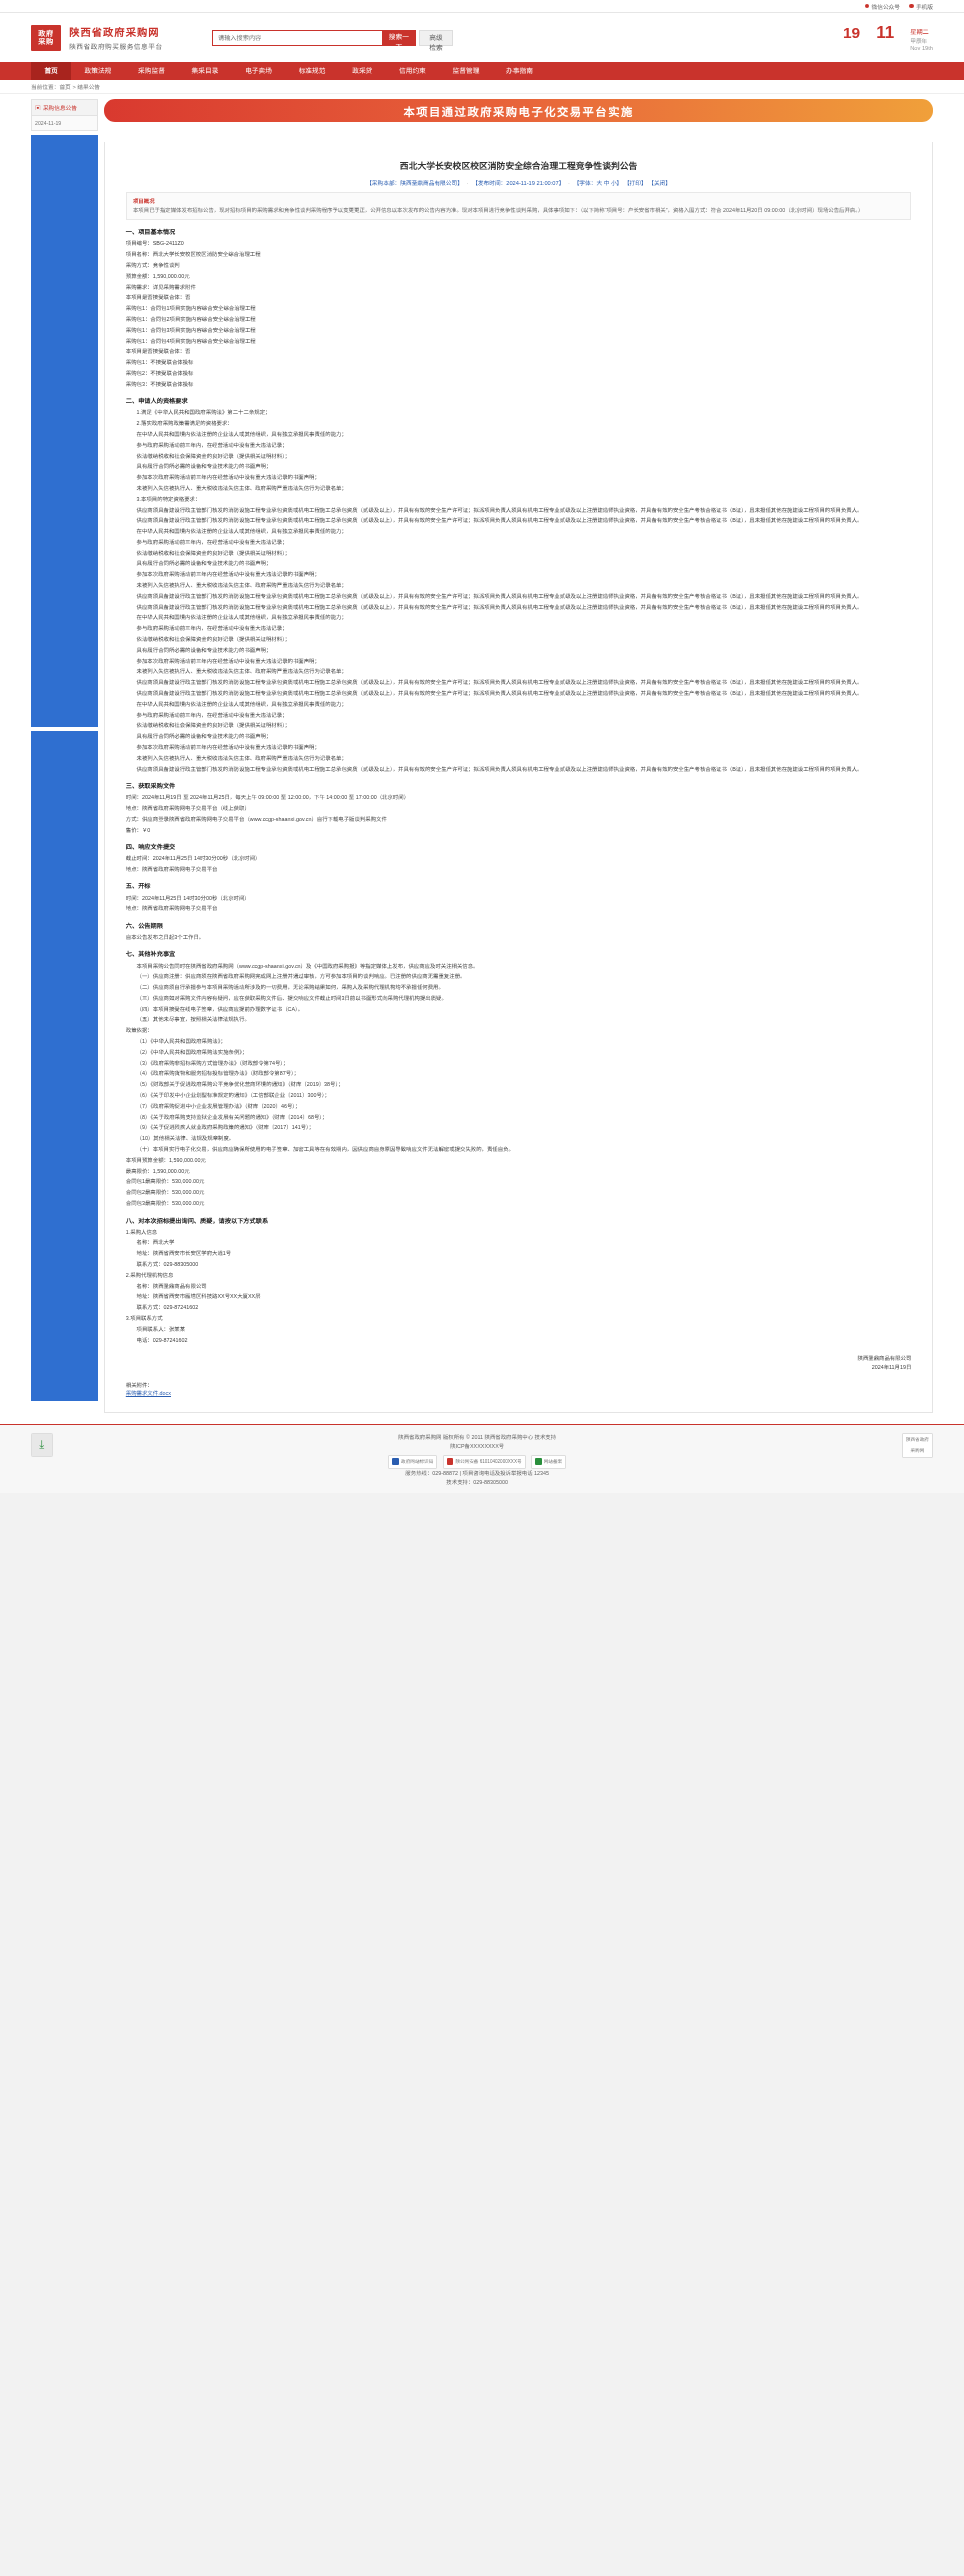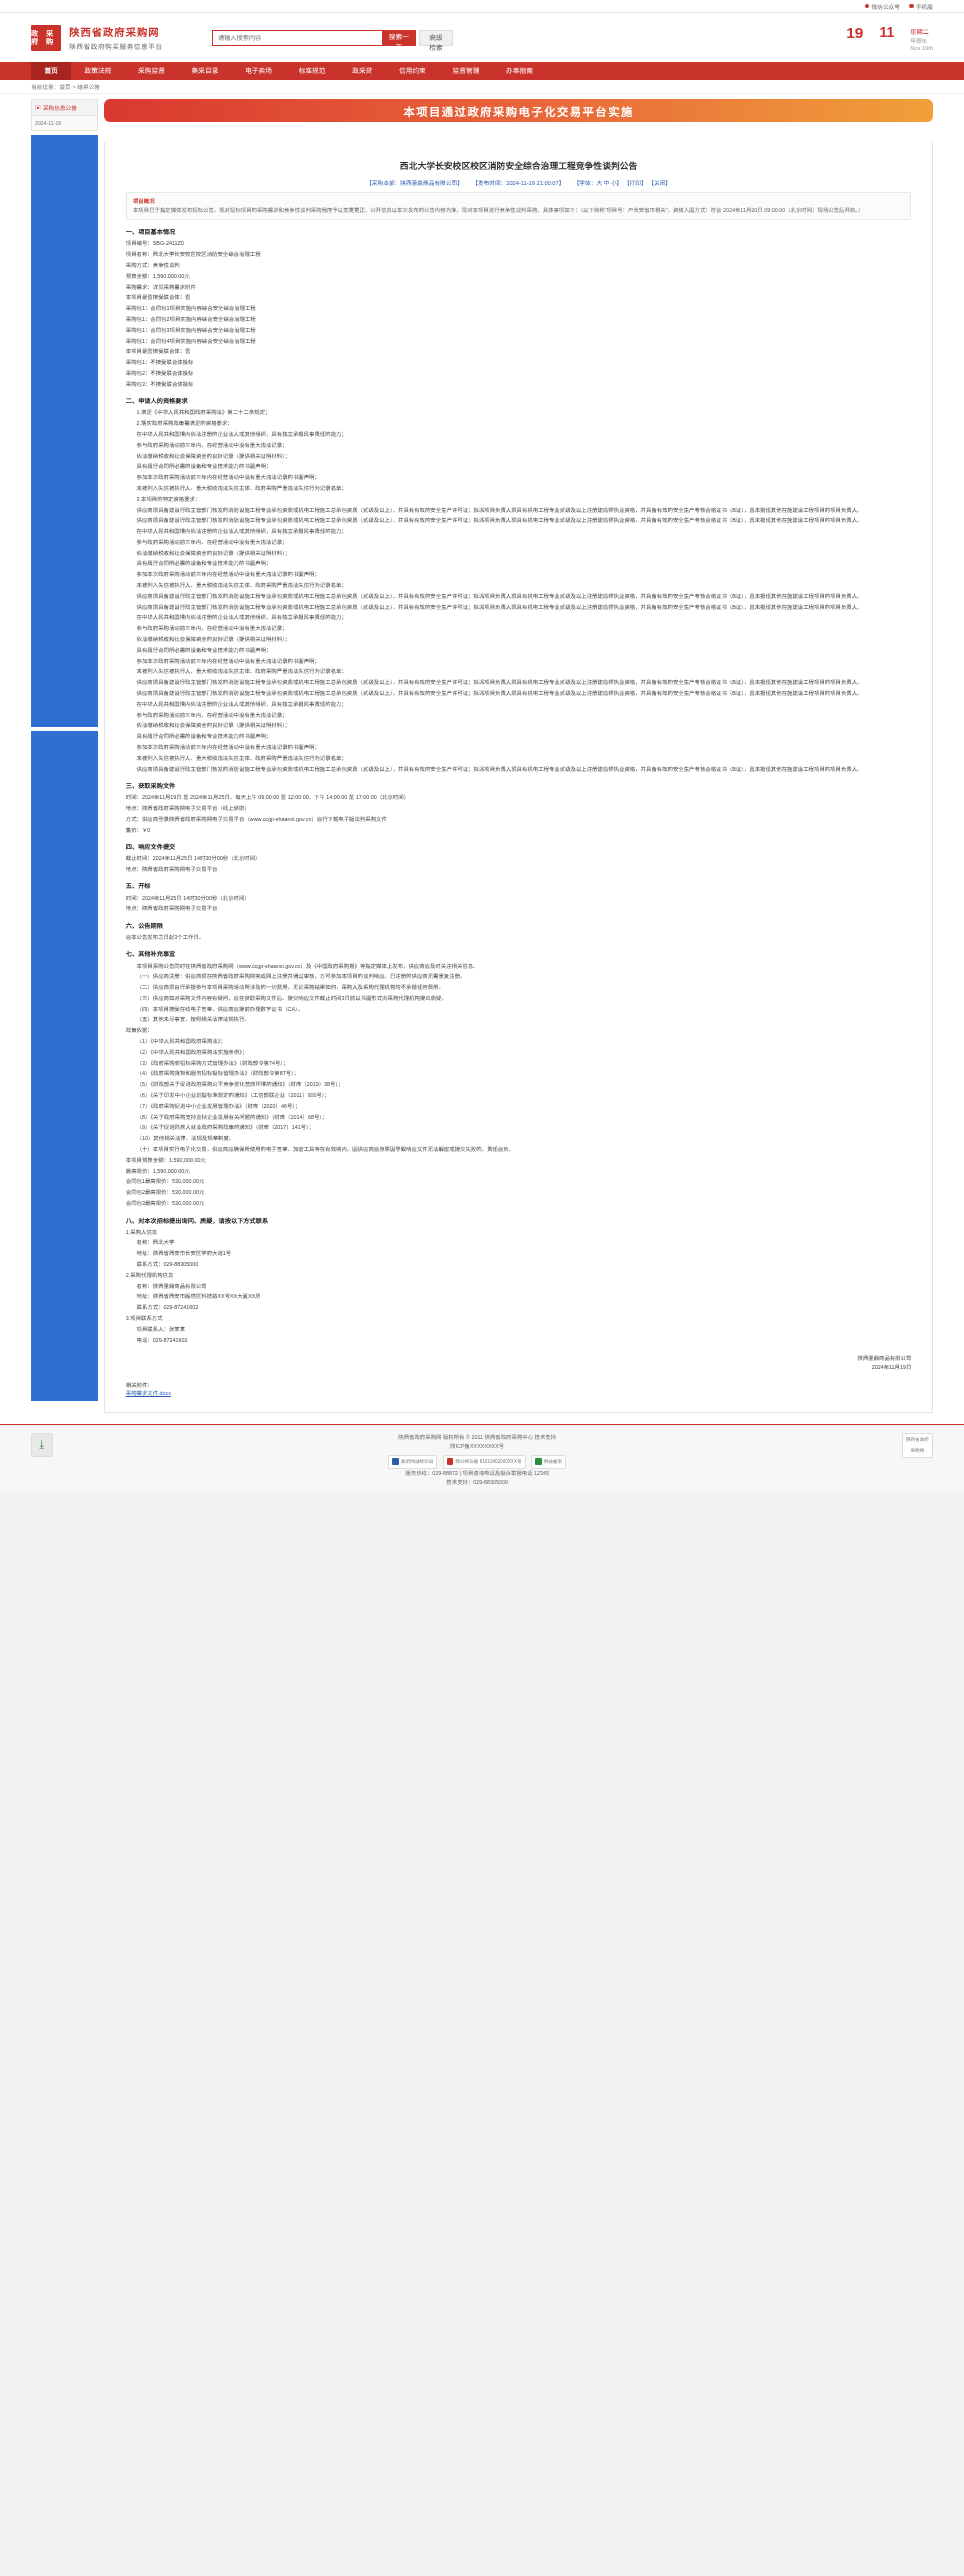--- a/index.html
+++ b/index.html
@@ -21,21 +21,21 @@
   }
   .topbar span { margin-left:9.3px; display:flex; align-items:center; gap:2.1px;}
   .topbar .dot { width:4.6px; height:4.6px; border-radius:50%; background:#c9332c; display:inline-block;}
 
   .header {
     background:#fff; height:49px; display:flex; align-items:center;
     padding:0 31px; gap:8.2px;
   }
   .logo-badge {
     width:30px; height:26px; background:#c9332c; color:#fff;
-    display:flex; align-items:center; justify-content:center;
+    display:flex; flex-direction:column; align-items:center; justify-content:center;
     font-size:7.2px; line-height:7.7px; font-weight:bold; border-radius:1px; letter-spacing:0.5px;
   }
   .logo-text { display:flex; flex-direction:column; gap:2.1px;}
   .logo-text .l1 { font-size:10.3px; color:#c9332c; letter-spacing:1px; font-weight:bold;}
   .logo-text .l2 { font-size:6.7px; color:#666; letter-spacing:0.5px;}
 
   .searchwrap { margin-left:41px; display:flex; align-items:center; }
   .search-input {
     width:170px; height:15.5px; border:0.5px solid #c9332c; border-right:none;
     padding:0 5.2px; font-size:6.2px; outline:none; color:#999;
@@ -77,21 +77,21 @@
   }
   .side-card .bd { padding:3.1px; font-size:5.2px; color:#777; line-height:8.2px;}
   .side-blue { margin-top:4.1px; height:592px; background:#2f6fd0; }
   .side-blue2 { margin-top:4.1px; height:670px; background:#2f6fd0; }
 
   .content-col { flex:1; min-width:0; }
 
   .banner {
     height:23px; background:linear-gradient(90deg,#d9392f 0%, #e8643a 50%, #f0a03a 100%);
     color:#fff; font-size:11.3px; font-weight:bold; display:flex; align-items:center;
-    justify-content:center; letter-spacing:1.5px; border-radius:6px;
+    justify-content:center; letter-spacing:1.5px; border-radius:11px;
   }
 
   .doc { border:0.5px solid #e4e4e4; border-top:none; padding:9.3px 20.6px 15.5px 20.6px;margin-top:20px; }
   .doc h1 {
     text-align:center; font-size:8.8px; color:#333; margin:7.2px 0 6.2px 0; font-weight:bold;
   }
   .doc .meta {
     text-align:center; font-size:5.7px; color:#2a5db0; margin-bottom:5.2px;
   }
   .doc .meta .sep { color:#999; margin:0 2.1px;}
@@ -156,21 +156,21 @@
     </div>
 
     <div class="searchwrap">
       <input class="search-input" placeholder="请输入搜索内容" style="">
       <button class="search-btn">搜索一下</button>
       <button class="search-btn2">高级检索</button>
     </div>
 
     <div class="datebox">
       <div class="dnum">19</div>
-      <div class="dnum" style="font-size:14px;">11</div>
+      <div class="dnum" style="font-size:17px;">11</div>
       <div class="dright">
         <span class="week">星期二</span>
         <span>甲辰年</span>
         <span>Nov 19th</span>
       </div>
     </div>
   </div>
 
   <div class="nav">
     <div class="item active">首页</div>

